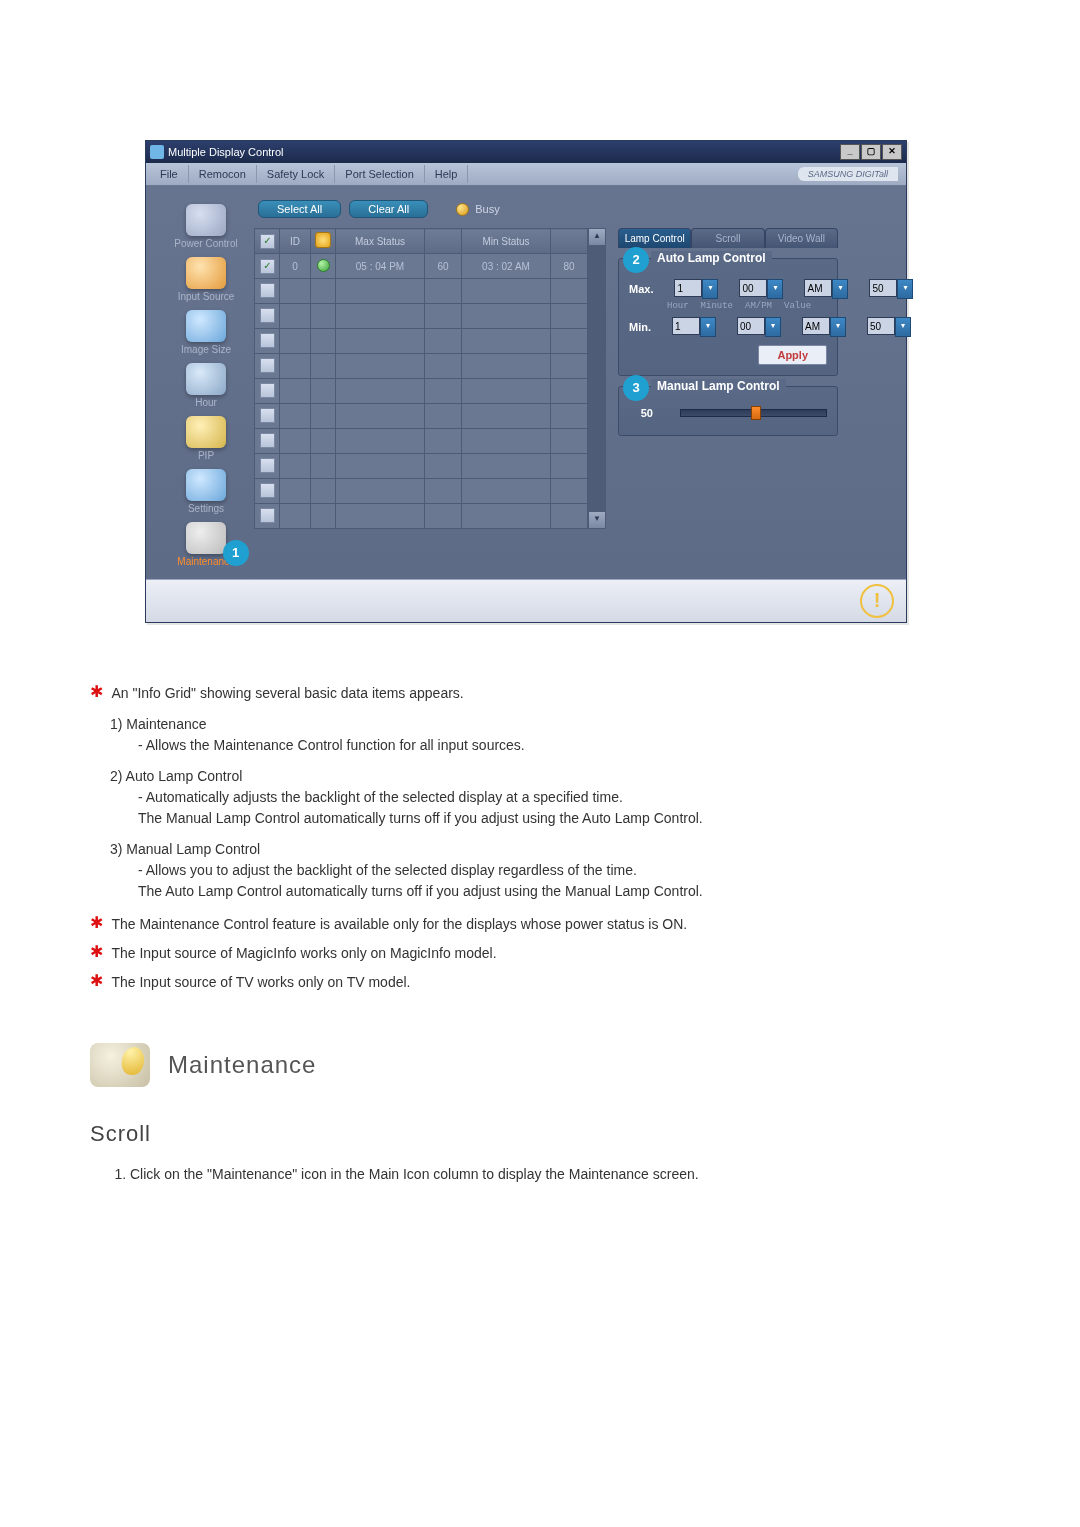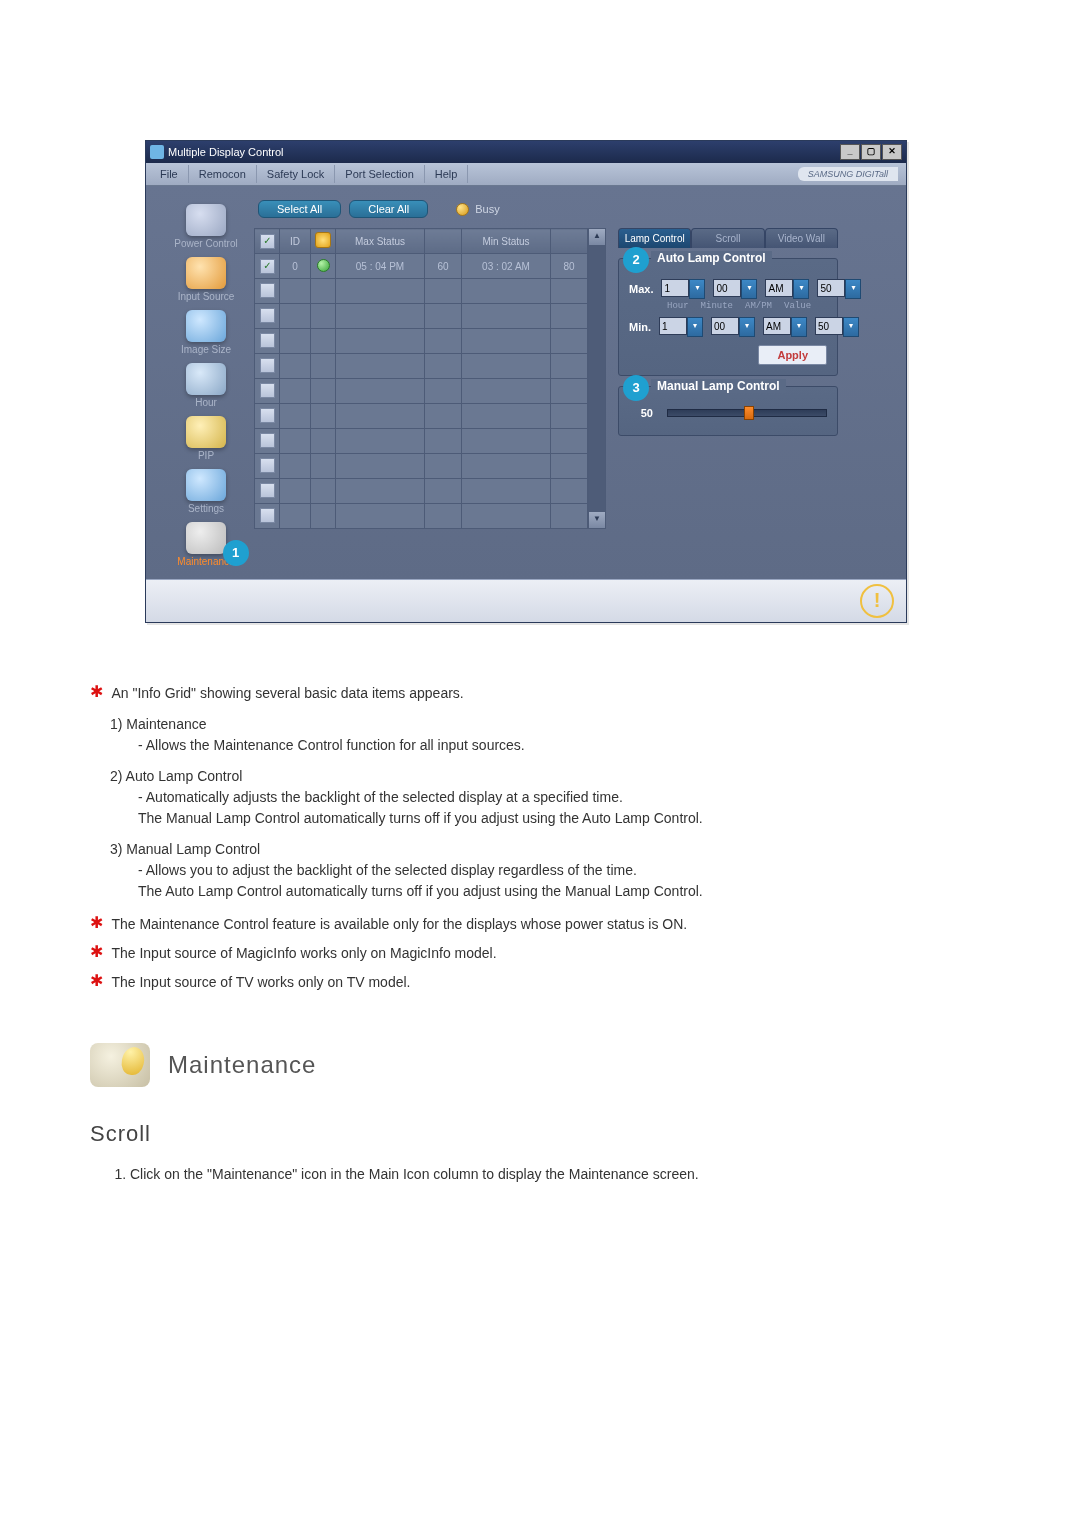--- a/index.html
+++ b/index.html
@@ -266,21 +266,21 @@
     background: #1fa0d0;
     color: #fff;
     text-align: center;
     line-height: 22px;
     font-weight: bold;
     font-size: 13px;
   }
   .row {
     display: flex;
     align-items: center;
-    gap: 8px;
+    gap: 21px;
     margin: 6px 0;
   }
   .row .lab {
     width: 34px;
     color: #fff;
     font-weight: bold;
     font-size: 11px;
   }
   .spin {
     display: flex;

